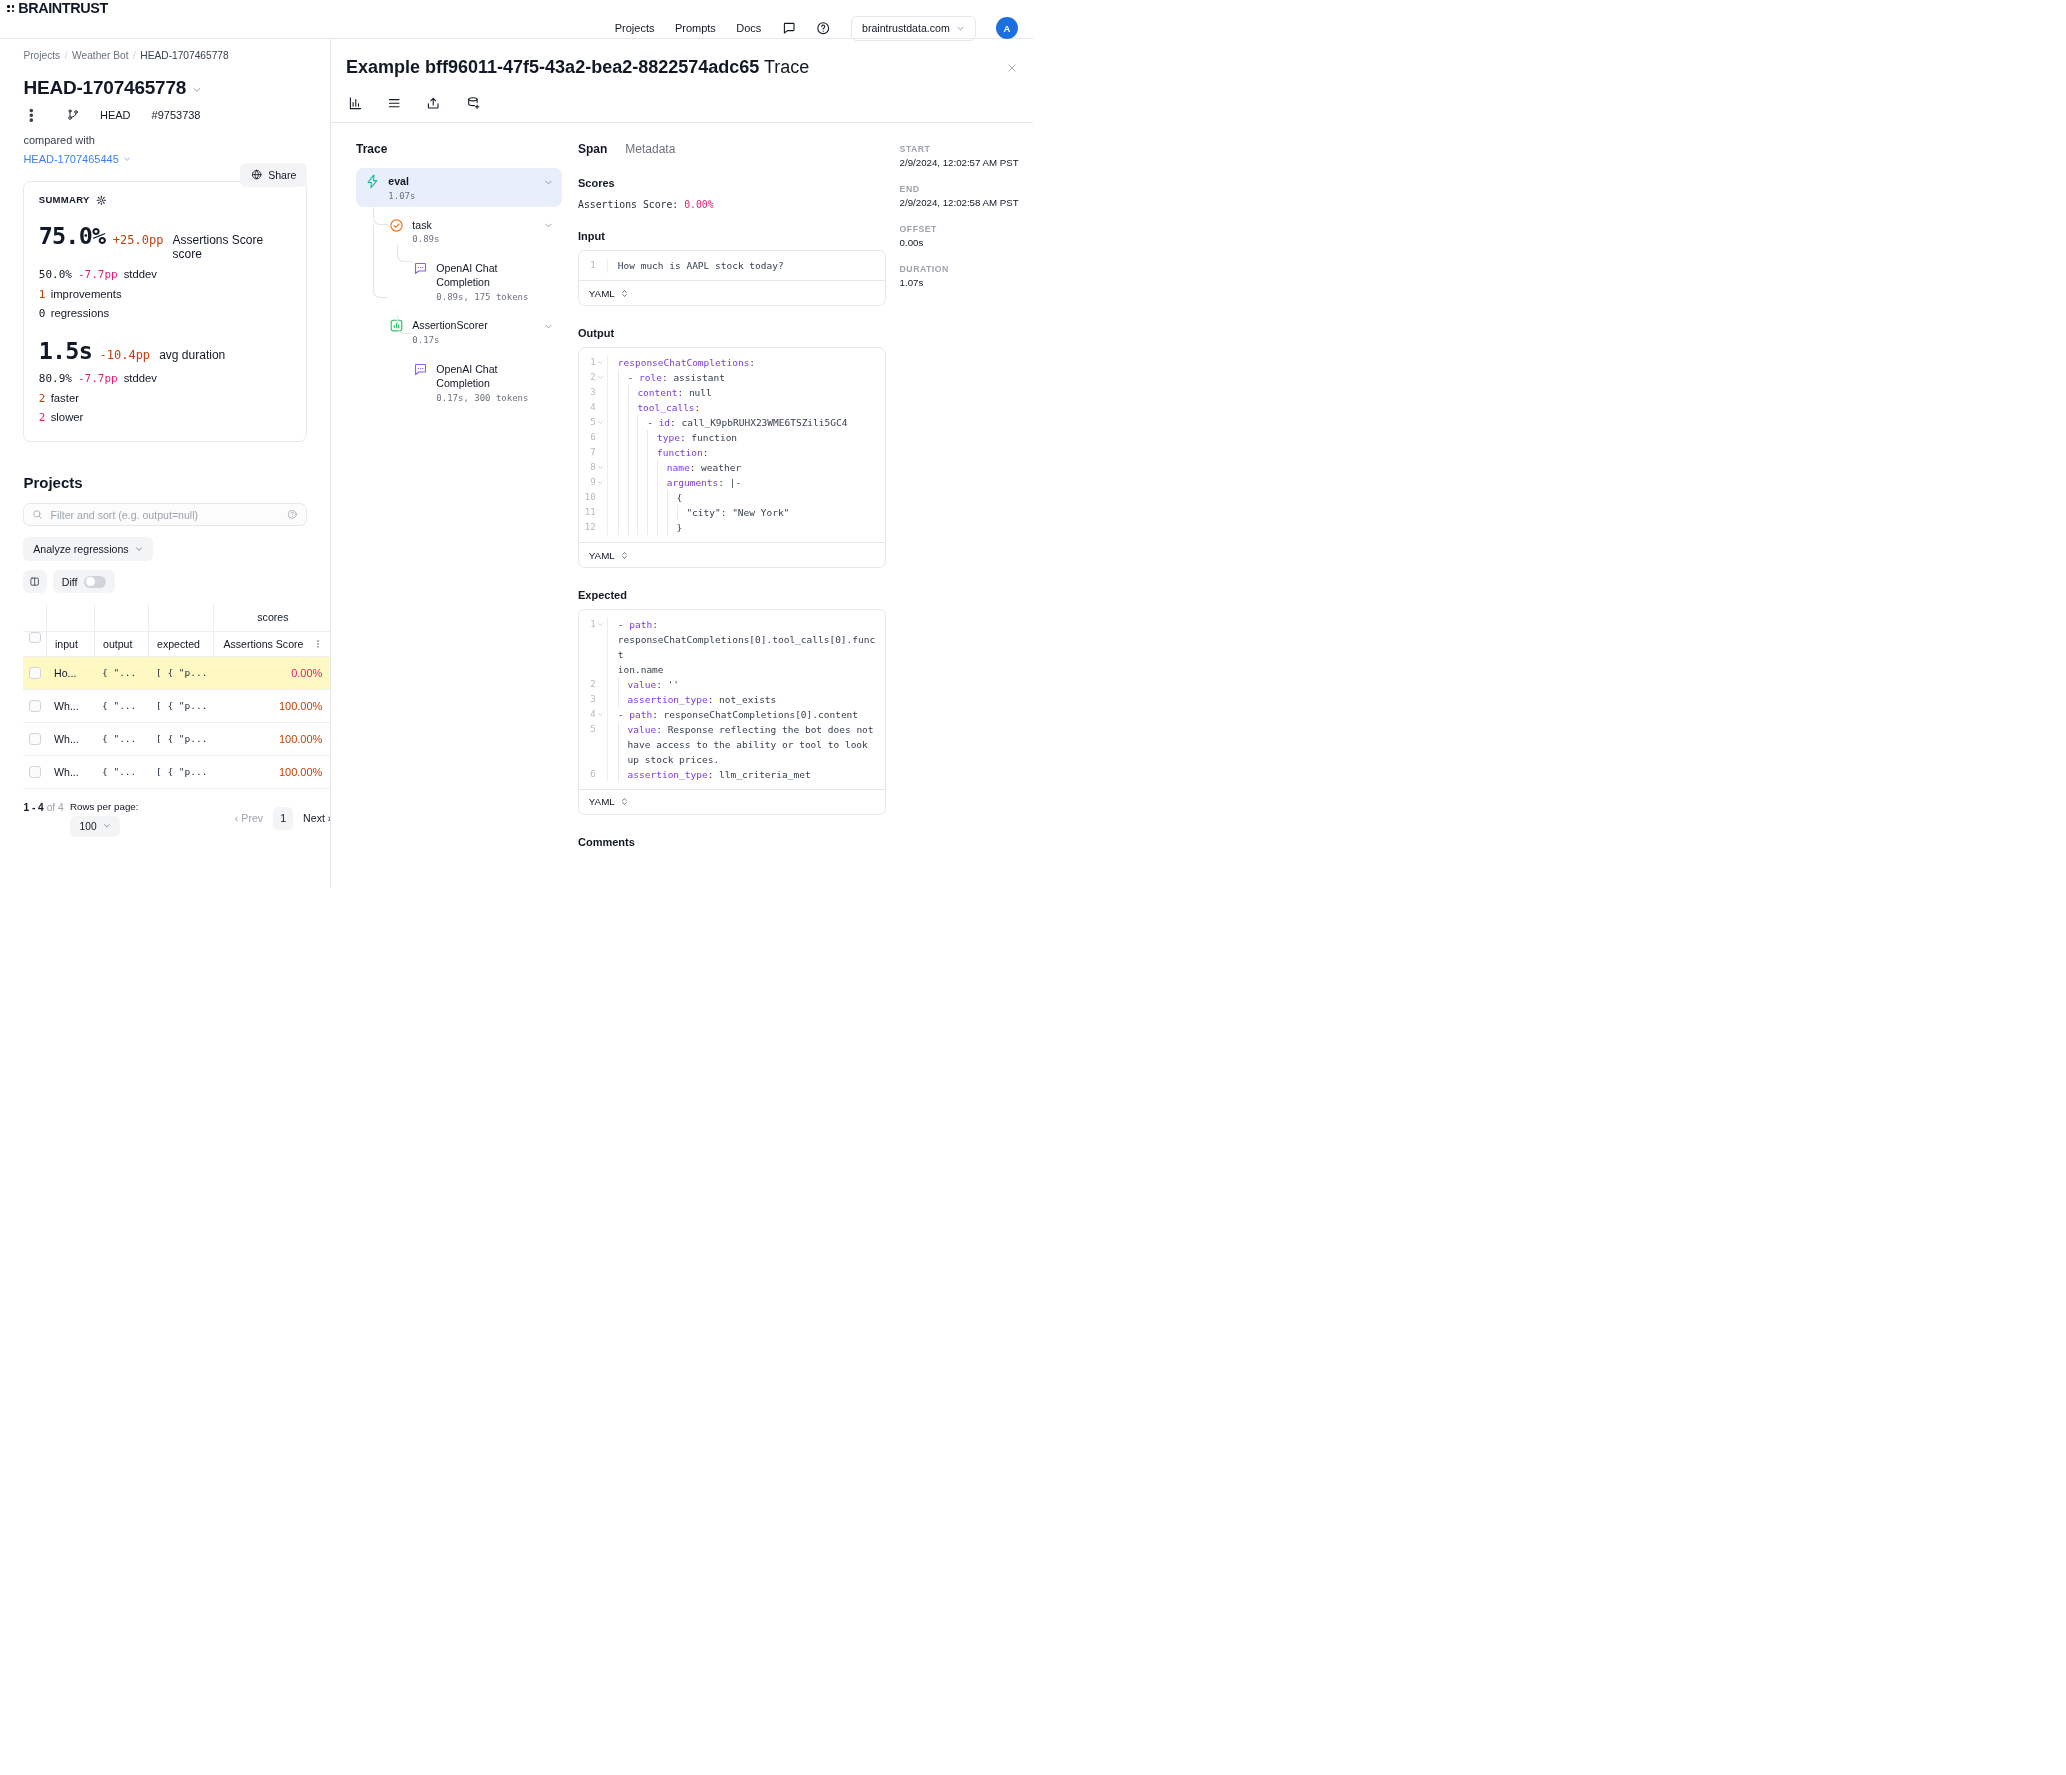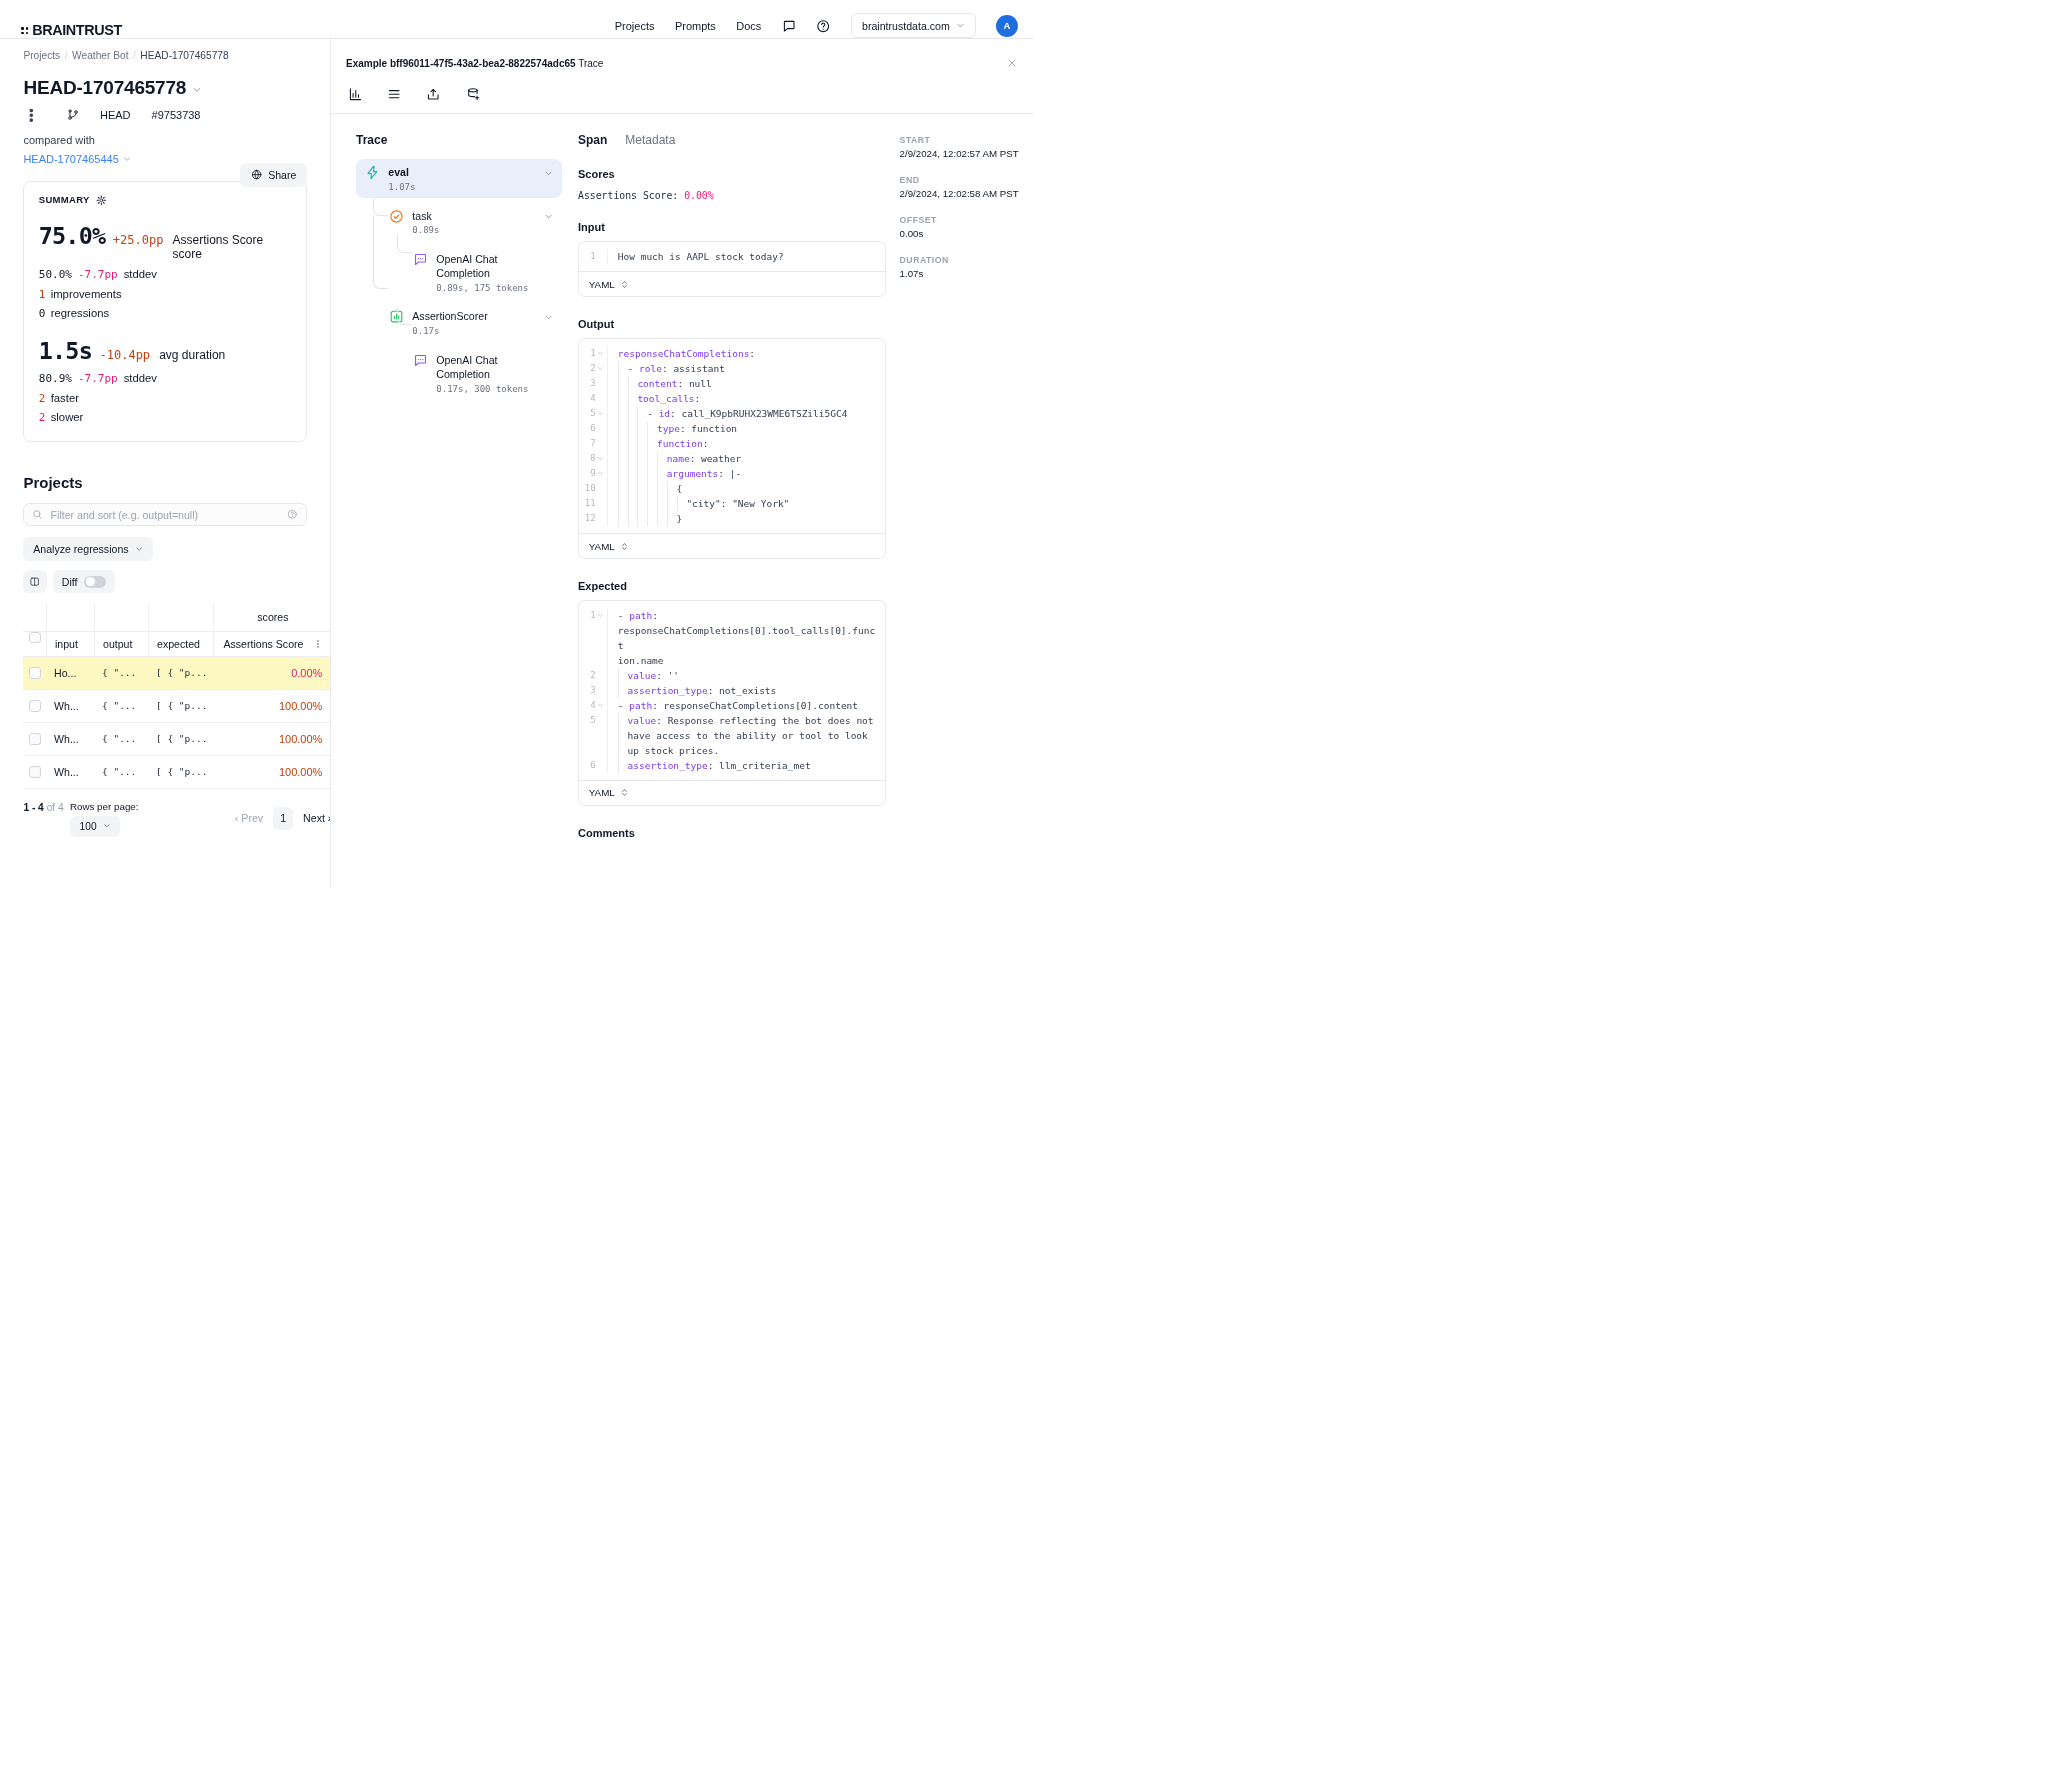--- a/index.html
+++ b/index.html
@@ -8,21 +8,21 @@
     width:1033px; height:888px; overflow:hidden;
     font-family:"Liberation Sans", sans-serif;
     color:#111827; background:#fff; font-size:10.6px;
   }
   .mono { font-family:"DejaVu Sans Mono", monospace; }
   svg { display:block; }
   i[data-icon]{ display:inline-flex; align-items:center; justify-content:center; }
   i[data-icon] svg { width:100%; height:100%; stroke:currentColor; fill:none; stroke-width:1.8; stroke-linecap:round; stroke-linejoin:round; }
 
   
-  .nav { height:39px; display:flex; align-items:flex-end; padding:0 15px 0 21px; border-bottom:0.8px solid #e5e7eb; }
+  .nav { height:39px; display:flex; align-items:flex-start; padding:0 15px 0 7px; border-bottom:0.8px solid #e5e7eb;flex-direction:column; }
   .logo { display:flex; align-items:center; gap:3.8px; cursor:pointer; }
   .logo-dots { display:inline-grid; grid-template-columns:3px 3px; grid-gap:1.5px; margin-top:1.5px; }
   .logo-dots b { width:2.6px; height:2.6px; border-radius:50%; background:#000; }
   .logo-text { font-weight:900; font-size:14.4px; letter-spacing:-0.4px; }
   .nav-right { margin-left:auto; display:flex; align-items:center; gap:20.4px; }
   .nav-link { font-size:11px; color:#111827; cursor:pointer; }
   .nav-ic { width:14.4px; height:14.4px; color:#111827; cursor:pointer; }
   .org-pill { display:flex; align-items:center; gap:6px; border:0.8px solid #e5e7eb; border-radius:6px; padding:5.3px 9.8px; font-size:10.6px; cursor:pointer; }
   .org-pill i { width:9px; height:9px; color:#6b7280; }
   .avatar { width:22px; height:22px; border-radius:50%; background:#1d6fe0; color:#fff; font-size:9.5px; font-weight:700; display:flex; align-items:center; justify-content:center; cursor:pointer; }
@@ -110,21 +110,21 @@
   .rpp-sel { margin-top:3.8px; width:50px; height:21px; background:#f3f4f6; border-radius:6px; display:flex; align-items:center; justify-content:center; gap:6px; font-size:10.2px; cursor:pointer; }
   .rpp-sel i { width:7.6px; height:7.6px; color:#374151; }
   .pager-right { margin-left:auto; display:flex; align-items:center; gap:9.8px; padding-top:6px; }
   .pg-prev { color:#9ca3af; font-size:10.6px; cursor:pointer; }
   .pg-num { min-width:20.4px; height:23px; background:#f3f4f6; border-radius:5.3px; display:flex; align-items:center; justify-content:center; font-size:10.6px; cursor:pointer; }
   .pg-next { color:#111827; font-size:10.6px; cursor:pointer; }
 
   
   .right { flex:1; display:flex; flex-direction:column; overflow:hidden; }
   .rp-head { display:flex; align-items:center; padding:18px 15px 0 15px; }
-  .rp-title { font-size:10px; }
+  .rp-title { font-size:18px; }
   .rp-title b { font-weight:700; }
   .rp-close { margin-left:auto; width:12px; height:12px; color:#9ca3af; cursor:pointer; }
   .rp-toolbar { display:flex; gap:25px; padding:18px 0 11.3px 16.6px; border-bottom:0.8px solid #e5e7eb; }
   .rp-toolbar i { width:14.4px; height:14.4px; color:#111827; cursor:pointer; }
   .rp-content { display:flex; padding:19.7px 0 0 25px; flex:1; overflow:hidden; }
 
   
   .trace-col { width:206px; min-width:206px; margin-right:16px; }
   .sec-h { font-size:12px; font-weight:700; }
   .tree { position:relative; margin-top:12px; }

